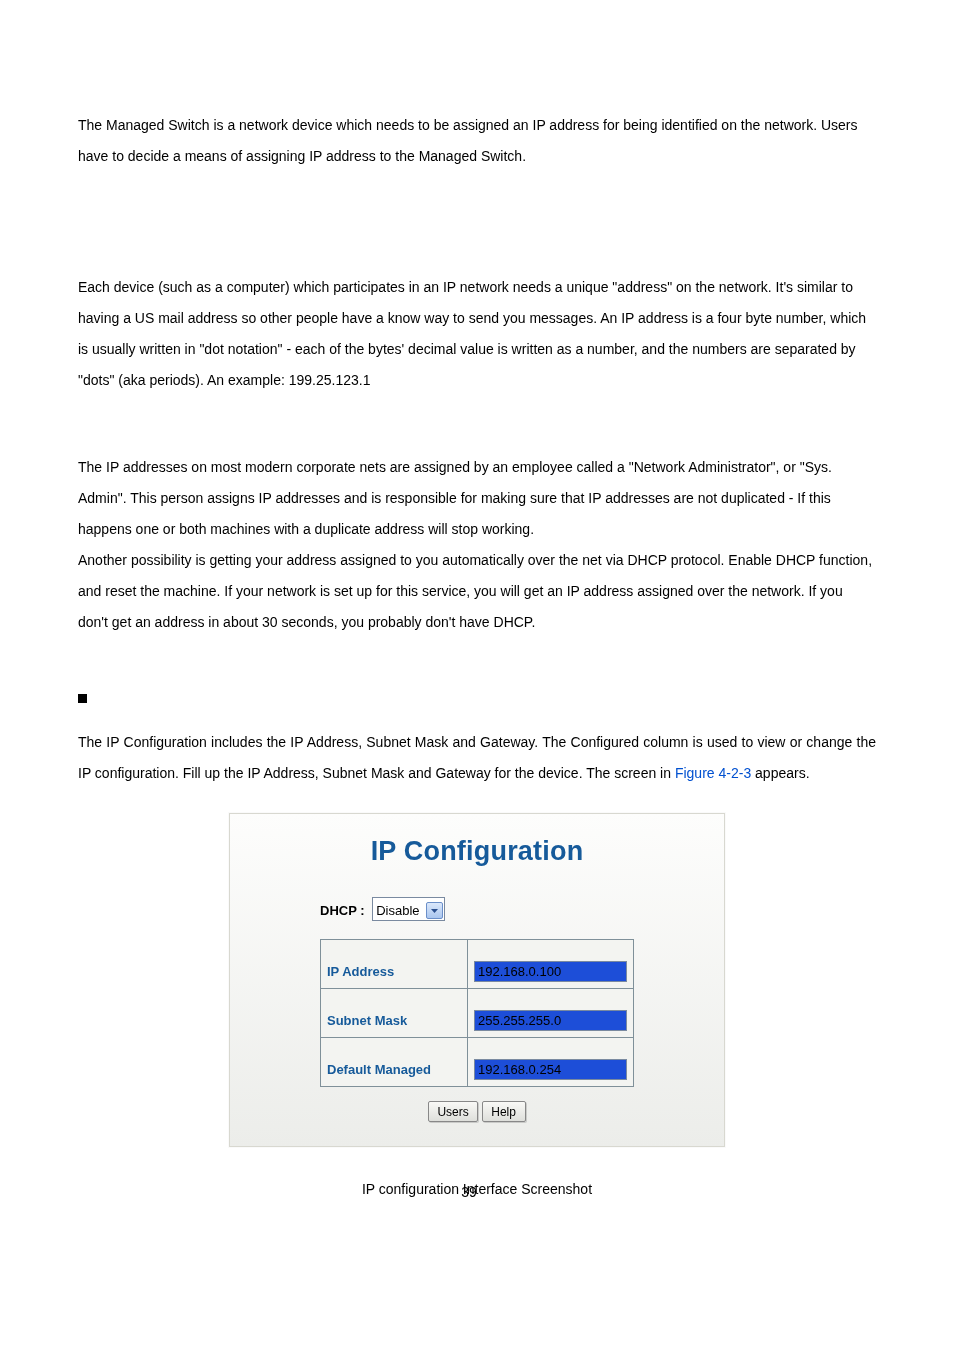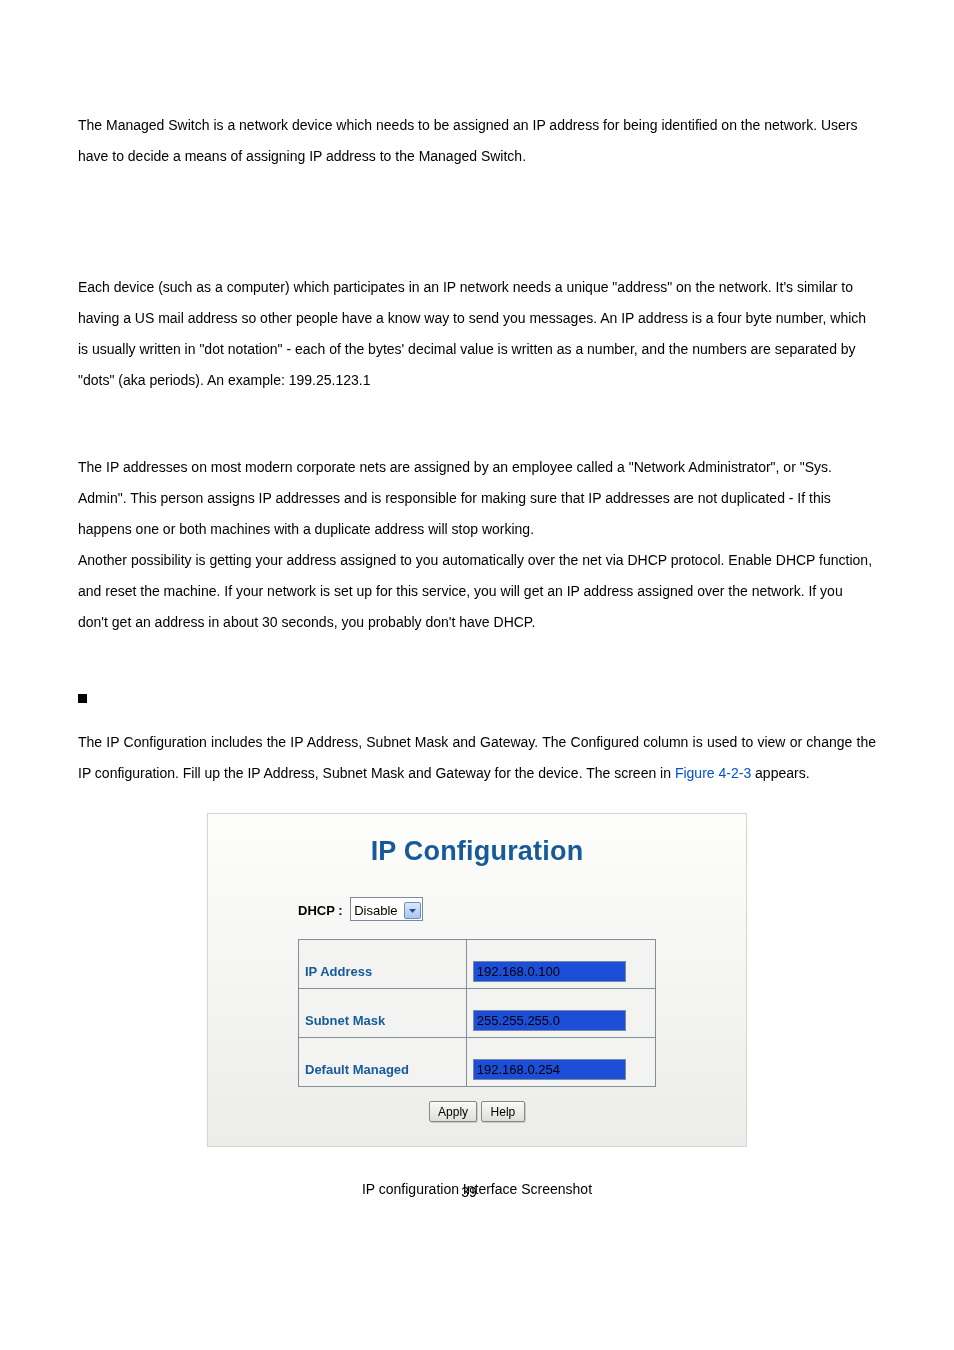--- a/index.html
+++ b/index.html
@@ -46,21 +46,21 @@
     color: #0050d0;
   }
 
   
   .panel-wrap {
     display: flex;
     justify-content: center;
     margin-top: 24px;
   }
   .panel {
-    width: 540px;
+    width: 496px;
     background: linear-gradient(#fdfdfc, #ecedea);
     border: 1px solid #d8d8d0;
     box-shadow: 0 0 0 1px rgba(0,0,0,0.02);
     padding: 22px 90px 24px 90px;
     box-sizing: border-box;
     font-family: Verdana, Arial, sans-serif;
   }
   .panel-title {
     text-align: center;
     font-size: 27px;
@@ -219,21 +219,21 @@
         <tr>
           <td class="label">Default Managed</td>
           <td>
             <input class="text-input" value="192.168.0.254" style="">
           </td>
         </tr>
       </tbody>
         </table>
 
       <div class="btn-row">
-        <button class="sys-btn">Apply</button>
+        <button class="sys-btn">Users</button>
         <button class="sys-btn">Help</button>
       </div>
     </div>
   </div>
 
   <div class="caption">IP configuration Interface Screenshot</div>
 
   <div class="pagenum">39</div>
 </div>
 

